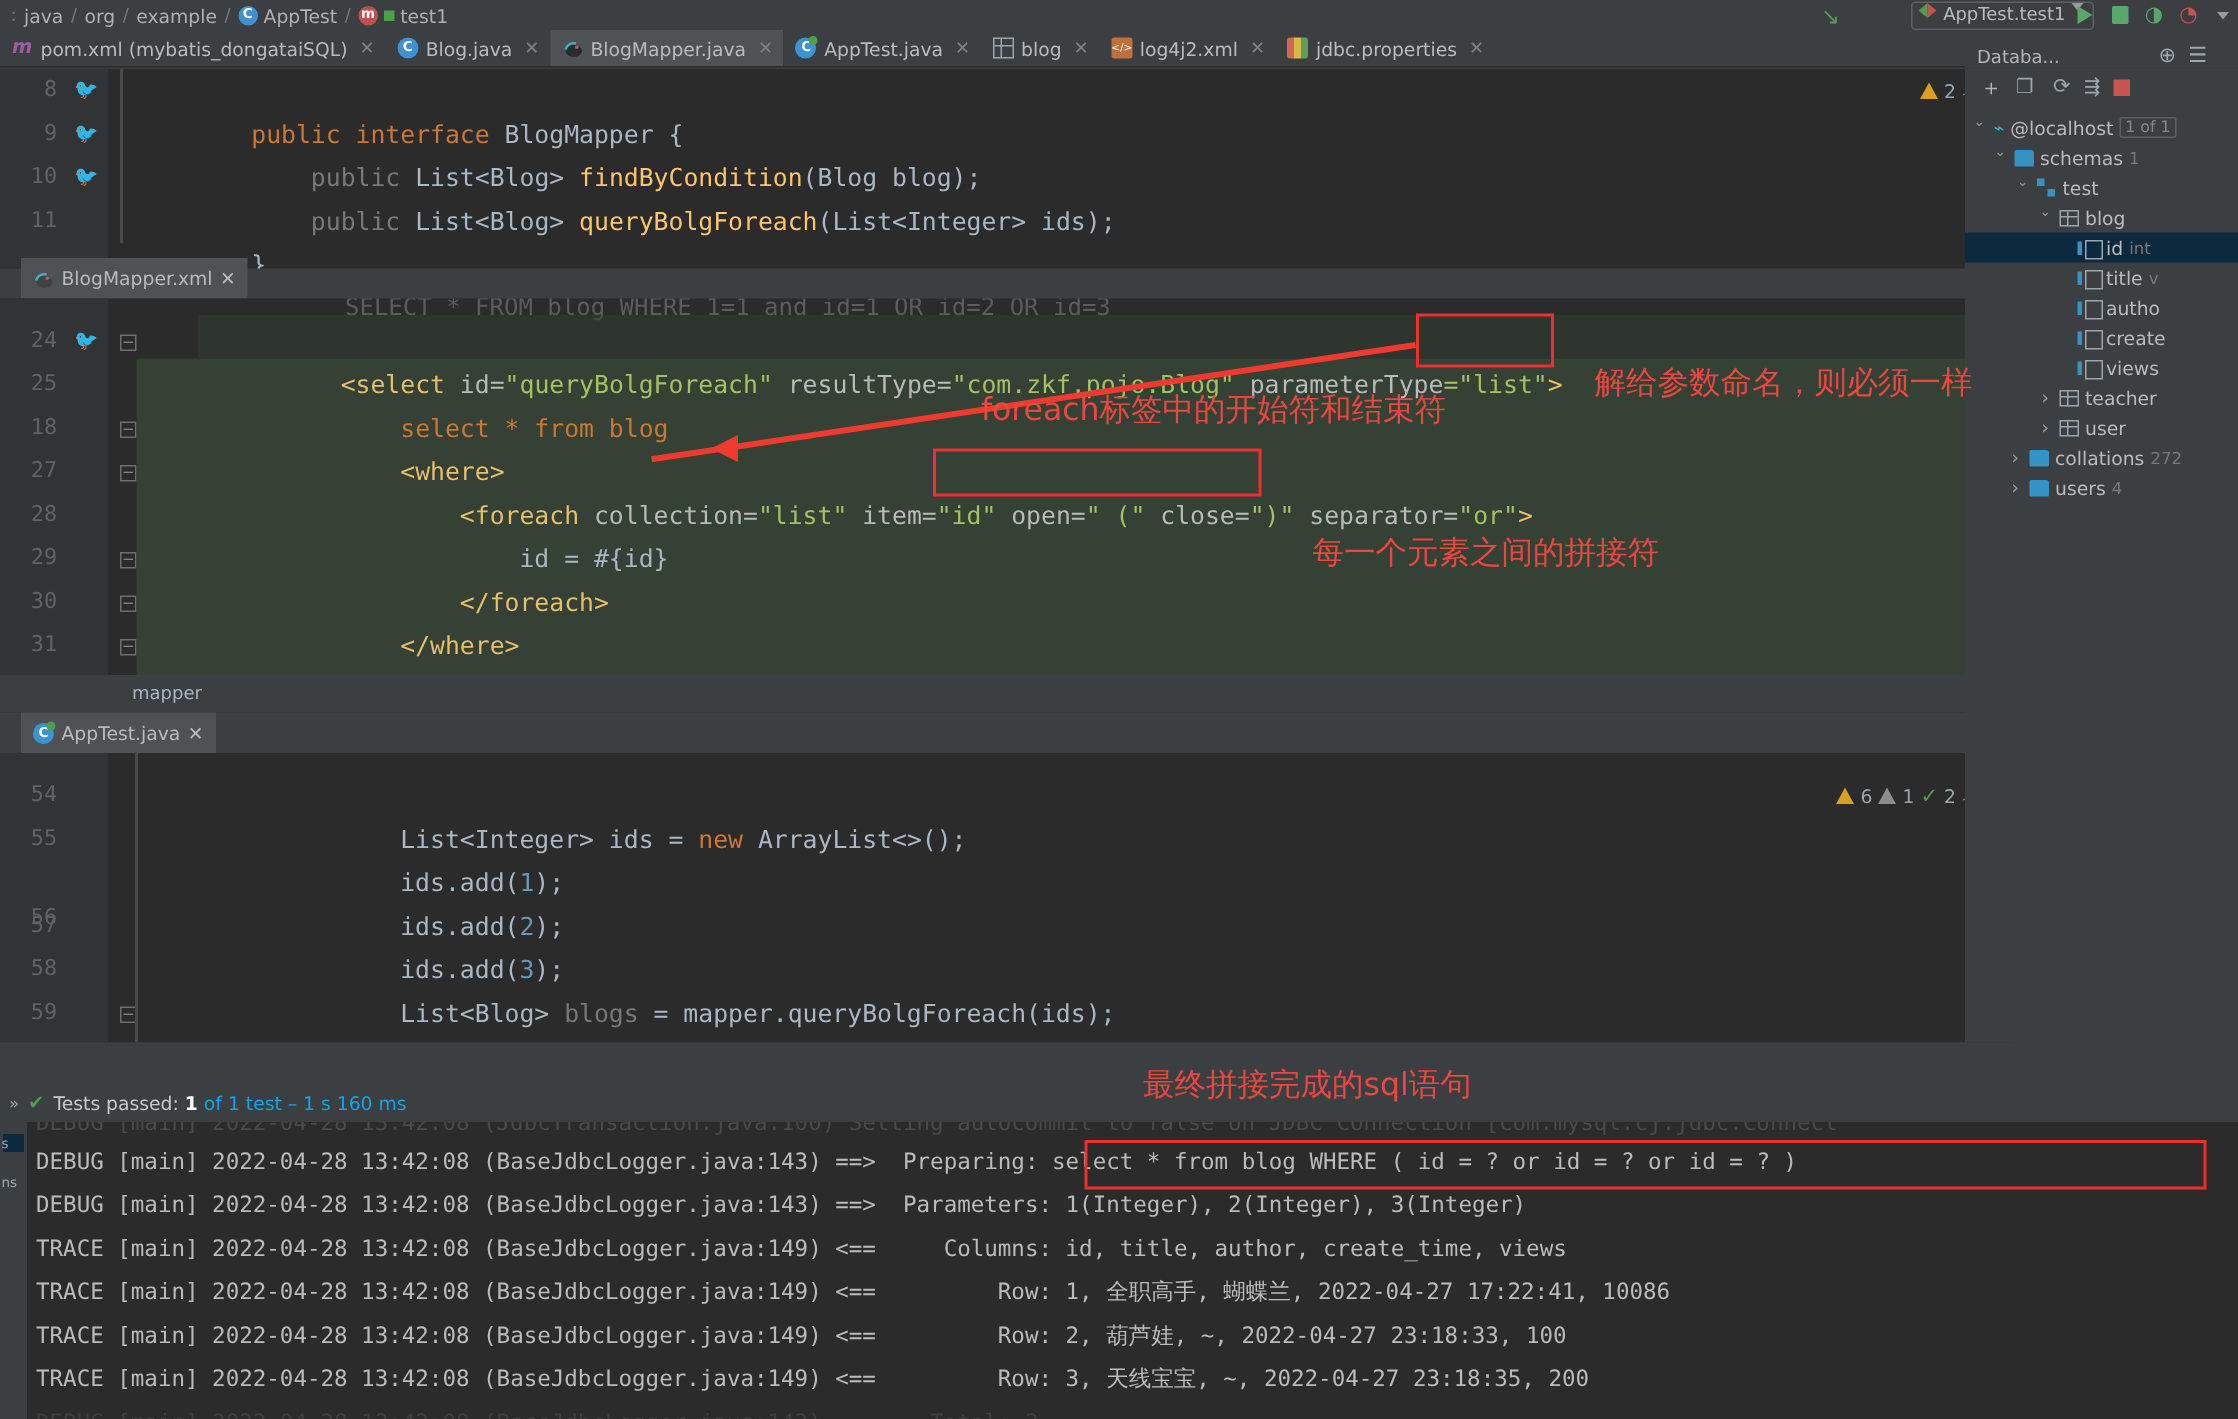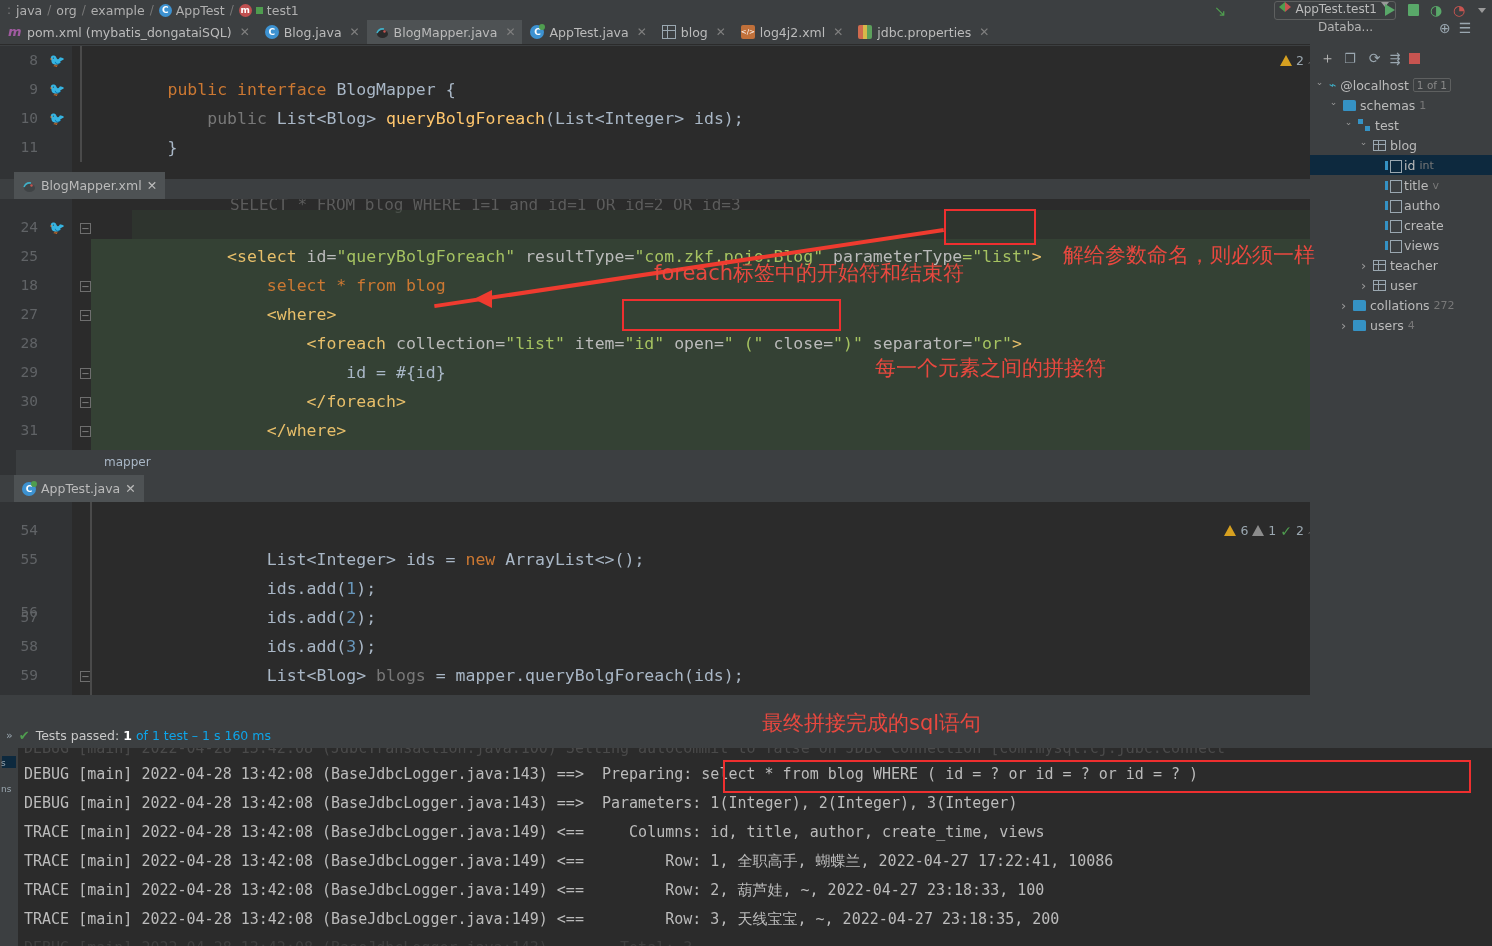--- a/index.html
+++ b/index.html
@@ -53,21 +53,21 @@
   .tabico { width: 14px; height: 14px; display:inline-block; position: relative; flex: 0 0 auto; }
   .ic-maven { color: #a05ba0; font-size: 13px; font-style: italic; font-weight: bold; line-height: 14px;}
   .ic-circle { border-radius: 50%; color: #fff; font-size: 9px; text-align: center; line-height: 14px; font-weight: bold; }
   .ic-blue { background: #3d92d1; }
   .ic-table { border: 1px solid #9aa7b0; }
   .ic-table:before { content:""; position:absolute; left:0; top:4px; width:12px; height:1px; background:#9aa7b0; }
   .ic-table:after { content:""; position:absolute; left:4px; top:0; width:1px; height:12px; background:#9aa7b0; }
   .ic-xml { background: #c0703a; color: #fff; font-size: 7px; text-align: center; line-height: 14px; border-radius: 2px;}
   .ic-prop { background: linear-gradient(90deg,#d06a4e 33%, #d8b84a 33%, #d8b84a 66%, #5ca05c 66%); border-radius:2px; }
   .db-right-head { position: absolute; right: 0; top: 20px; width: 182px; height: 25px;
-        background: #3c3f41; display: flex; align-items: flex-start; padding-left: 8px; gap: 8px; }
+        background: #3c3f41; display: flex; align-items: flex-end; padding-left: 8px; gap: 8px; }
   .db-right-head .t { font-size: 12px; color: #b4b4b4; }
 
   
   .ed1 { position: absolute; left: 0; top: 46px; width: 1342px; height: 133px; background: #2b2b2b; }
   .gutter { position: absolute; left: 0; top: 0; width: 72px; height: 100%; background: #313335; }
   .codearea { position: absolute; left: 72px; top: 0; right: 0; height: 100%; overflow: hidden; }
   .cline { height: 29px; line-height: 29px; font-family: "DejaVu Sans Mono","Liberation Mono",monospace;
            font-size: 16.5px; white-space: pre; color: #a9b7c6; }
   .lnum { position: absolute; right: 34px; font-family: "DejaVu Sans Mono", monospace; font-size: 14.5px;
           color: #606366; height: 29px; line-height: 29px; }
@@ -92,21 +92,21 @@
 
   
   .ed2wrap { position: absolute; left: 0; top: 172px; width: 1342px; height: 303px; }
   .subtab { position: absolute; left: 14px; top: 0; height: 27px; background: #4e5254;
             display: flex; align-items: center; gap: 5px; padding: 0 8px; font-size: 12.5px; color: #bbbbbb; }
   .ed2 { position: absolute; left: 0; top: 27px; width: 1342px; height: 276px; background: #2b2b2b; overflow: hidden; }
   .foldmark { position: absolute; left: 80px; width: 11px; height: 11px; border: 1px solid #6e6e6e;
               color: #8a8a8a; font-size: 10px; line-height: 9px; text-align: center; }
 
   
-  .mapperstrip { position: absolute; left: 16px; top: 450px; width: 1342px; height: 25px;
+  .mapperstrip { position: absolute; left: 0; top: 450px; width: 1342px; height: 25px;
                  background: #3c3f41; font-size: 12px; color: #a9b7c6; padding-left: 88px; line-height: 25px; }
 
   
   .ed3wrap { position: absolute; left: 0; top: 475px; width: 1342px; height: 220px; }
   .ed3 { position: absolute; left: 0; top: 27px; width: 1342px; height: 193px; background: #2b2b2b; overflow: hidden; }
 
   
   .dbpanel { position: absolute; right: 0; top: 45px; width: 182px; height: 650px; background: #3c3f41; }
   .dbtoolbar { height: 26px; display: flex; align-items: center; gap: 9px; padding-left: 10px; }
   .dbtree { padding-top: 4px; font-size: 12.5px; color: #bbbbbb; }
@@ -264,20 +264,23 @@
       <div class="gico" style="top:0px;">🐦</div>
       <div class="gico" style="top:29px;">🐦</div>
       <div class="gico" style="top:58px;">🐦</div>
     </div>
     <div class="codearea">
       <div style="position:absolute;left:8px;top:0;width:2px;height:116px;background:#4a4a4a;"></div>
       <div class="cline" style="padding-left:16px;">
         <span class="kw">public </span><span class="kw">interface </span><span class="plain">BlogMapper</span><span class="plain"> {</span>
       </div>
       <div class="cline" style="padding-left:16px;">
+        <span class="plain">    </span><span class="dim">public </span><span class="plain">List&lt;Blog&gt; </span><span class="sfn">findByCondition</span><span class="plain">(Blog blog);</span>
+      </div>
+      <div class="cline" style="padding-left:16px;">
         <span class="plain">    </span><span class="dim">public </span><span class="plain">List&lt;Blog&gt; </span><span class="sfn">queryBolgForeach</span><span class="plain">(List&lt;Integer&gt; ids);</span>
       </div>
       <div class="cline" style="padding-left:16px;">
         <span class="plain">}</span>
       </div>
       <div class="warnbar" style="top:0;">
         <span class="warn-tri"></span>
         <span>2</span>
         <span class="chev">︿</span>
         <span class="chev">﹀</span>

